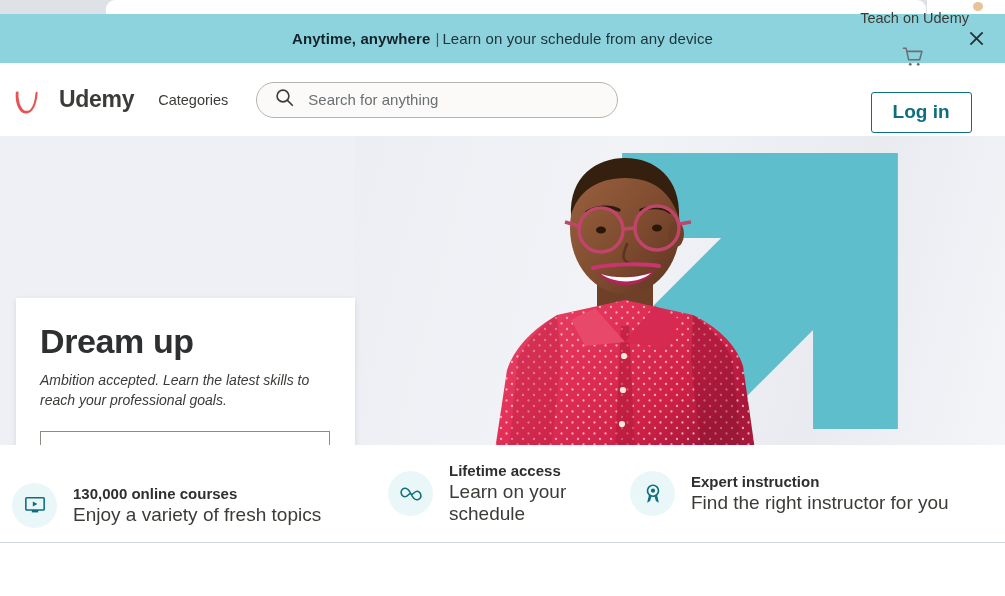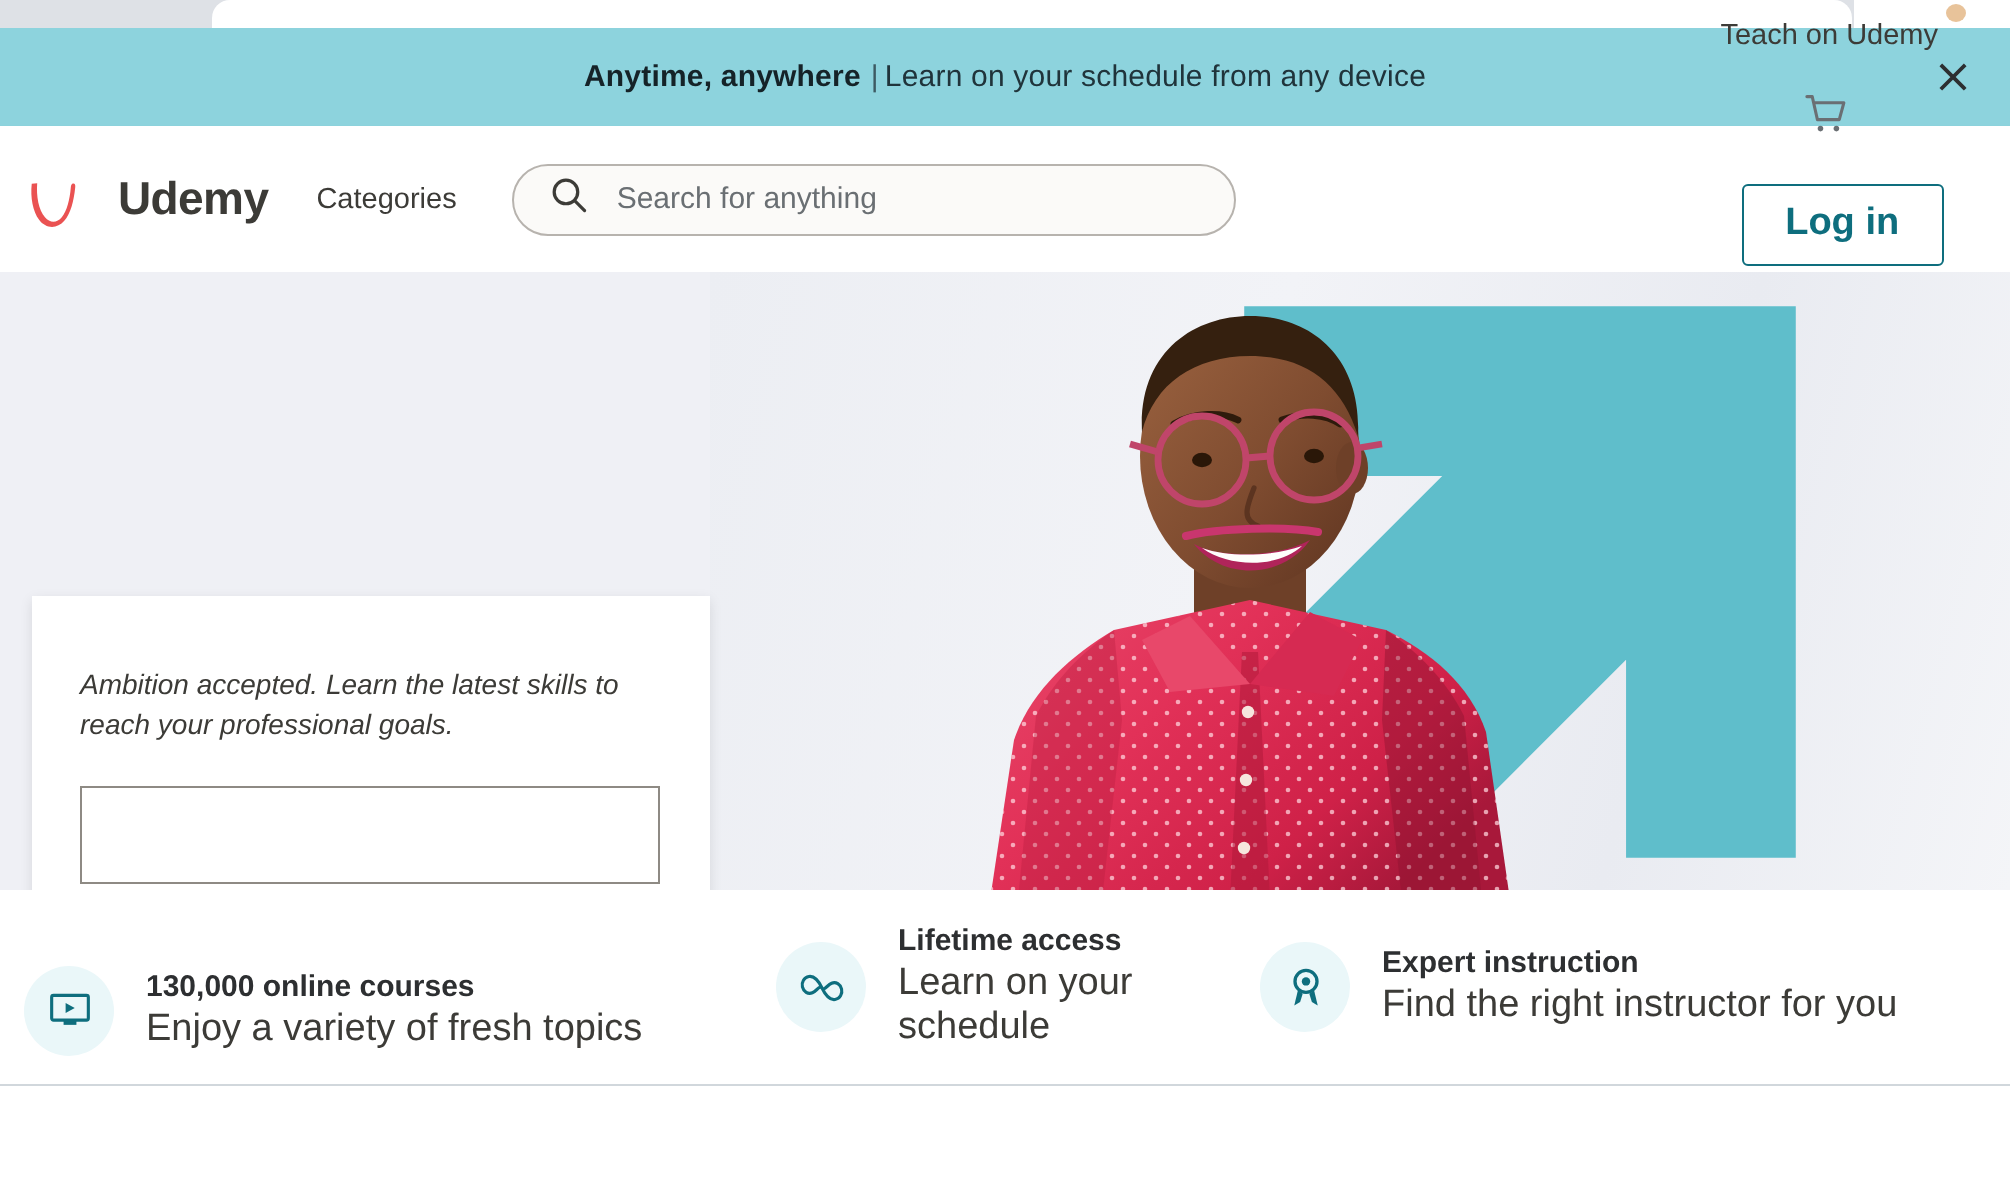--- a/index.html
+++ b/index.html
@@ -296,20 +296,21 @@
 
         <path d="M162 94 C158 104 156 110 164 113" stroke="#5c3420" stroke-width="2.6" fill="none" stroke-linecap="round"></path>
 
         <path d="M132 122 C146 140 176 140 190 120 C176 128 146 130 132 122 Z" fill="#b0245a"></path>
         <path d="M136 124 C150 134 174 134 186 123 C172 128 150 129 136 124 Z" fill="#fdfdfb"></path>
         <path d="M128 118 C144 114 178 113 194 116" stroke="#c9366e" stroke-width="4" fill="none" stroke-linecap="round"></path>
       </svg>
     </div>
 
     <div class="hero-card">
+      <div class="hero-title">Dream up</div>
       <div class="hero-sub">Ambition accepted. Learn the latest skills to reach your professional goals.</div>
       <div class="hero-search">
         
         
       </div>
     </div>
   </div>
 
   <div class="features">
 

